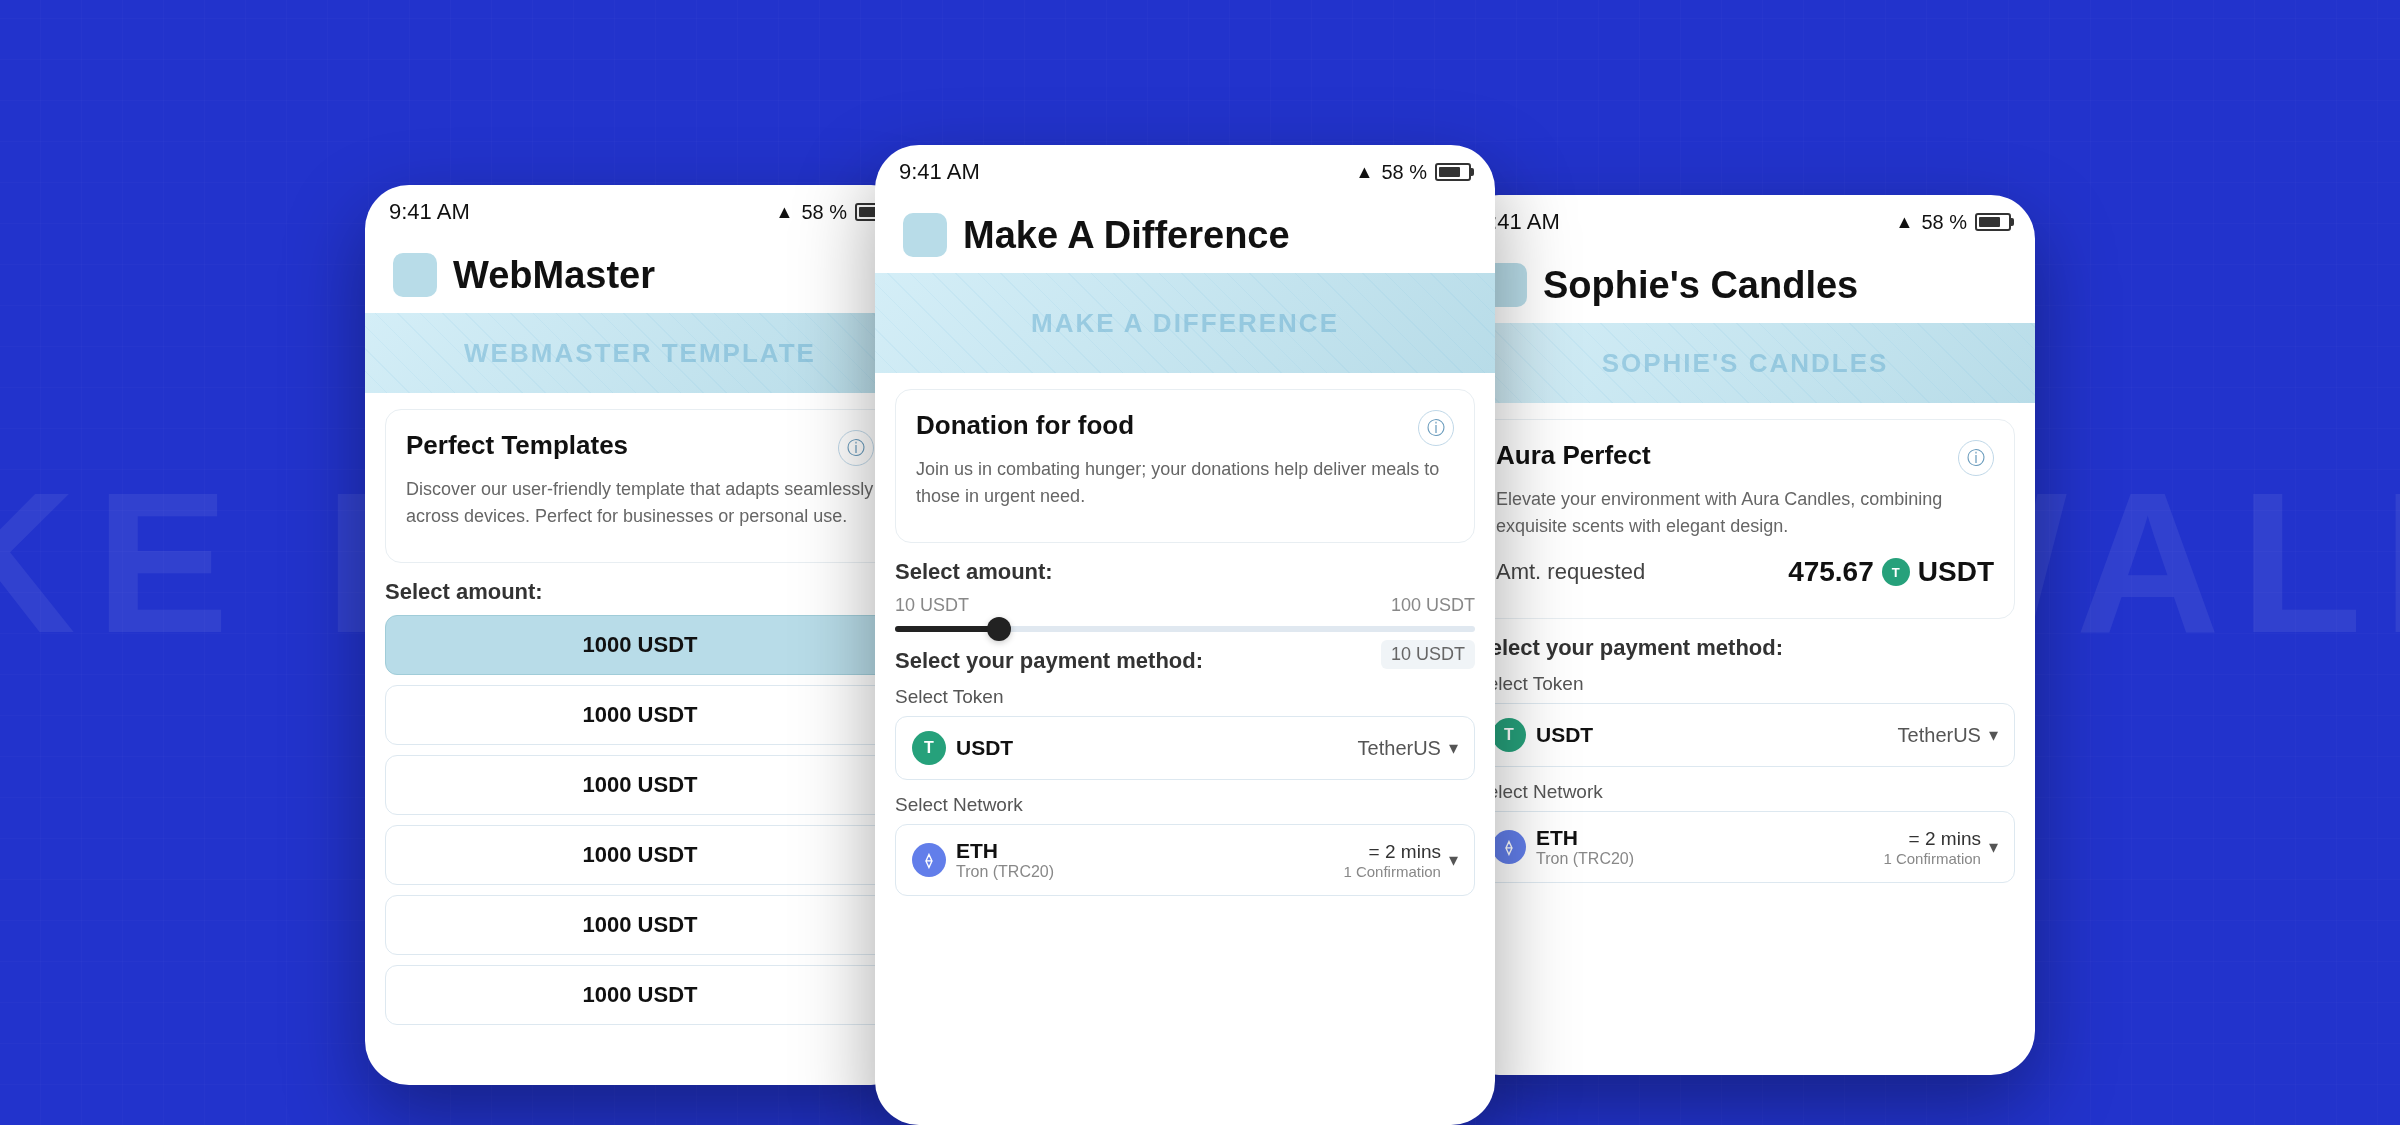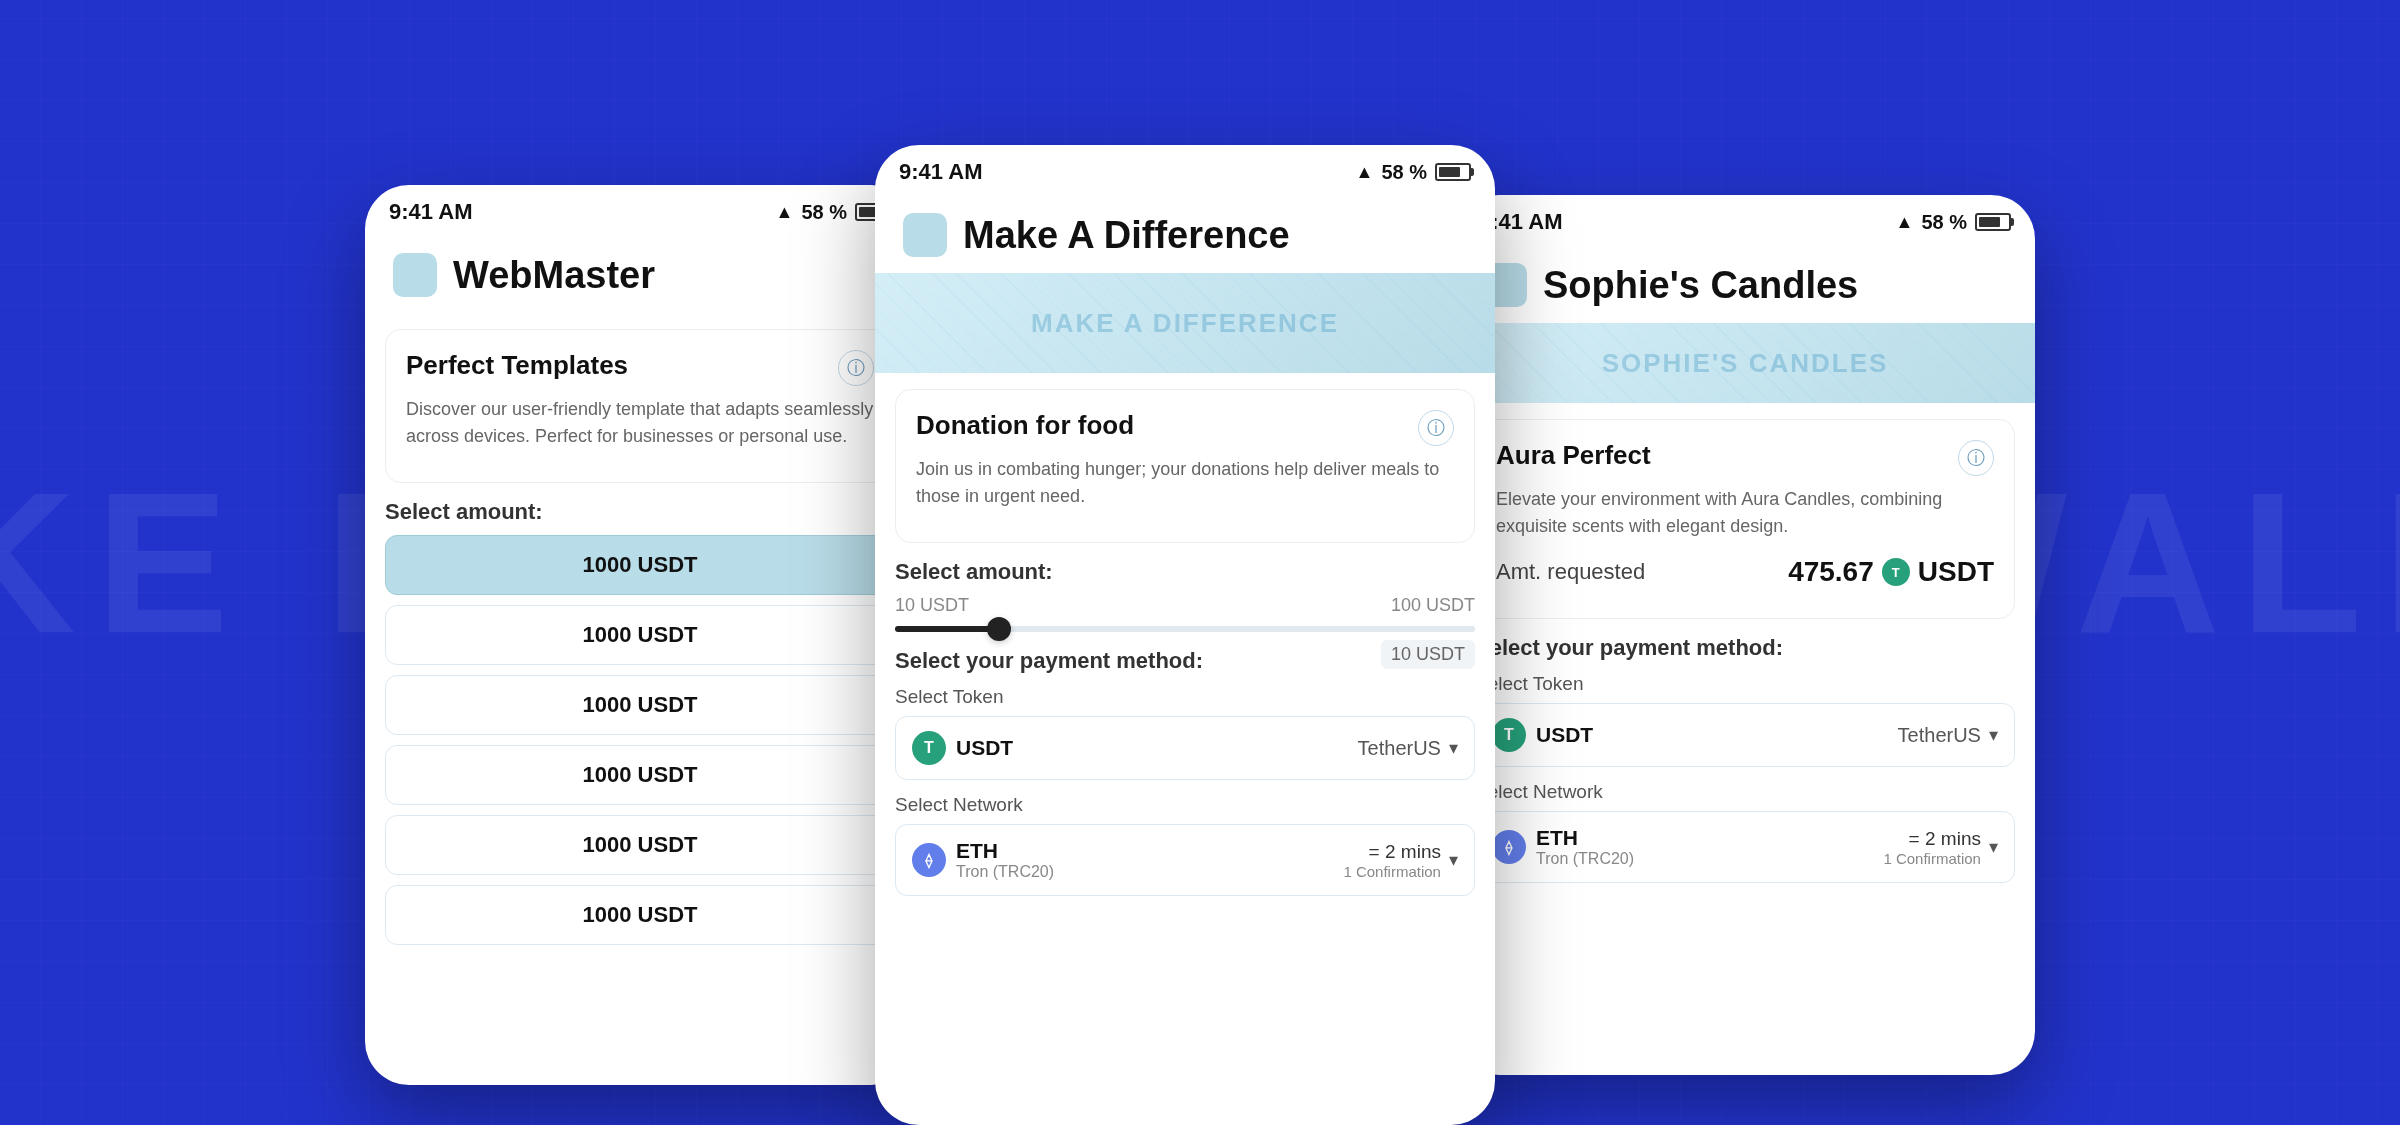--- a/index.html
+++ b/index.html
@@ -98,21 +98,21 @@
       margin-bottom: 50px;
     }
 
     
     .status-bar {
       display: flex;
       justify-content: space-between;
       align-items: center;
       padding: 14px 24px 8px;
       font-size: 22px;
-      font-weight: 700;
+      font-weight: 400;
       color: #111;
       gap: 44px;
     }
 
     .status-right {
       display: flex;
       align-items: center;
       gap: 8px;
       font-size: 20px;
     }
@@ -529,20 +529,24 @@
             <span class="battery-fill"></span>
           </span>
       </div>
     </div>
 
     <div class="app-header">
       <div class="app-logo"></div>
       <span class="app-title">WebMaster</span>
     </div>
 
+    <div class="banner-area">
+      <div class="banner-pattern"></div>
+      <div class="banner-text-overlay">WEBMASTER TEMPLATE</div>
+    </div>
 
     <div class="card">
       <div class="card-header">
         <span class="card-title">Perfect Templates</span>
         <button class="info-btn">ⓘ</button>
       </div>
       <p class="card-desc">Discover our user-friendly template that adapts seamlessly across devices. Perfect for businesses or personal use.</p>
     </div>
 
     <div class="section-label">Select amount:</div>

